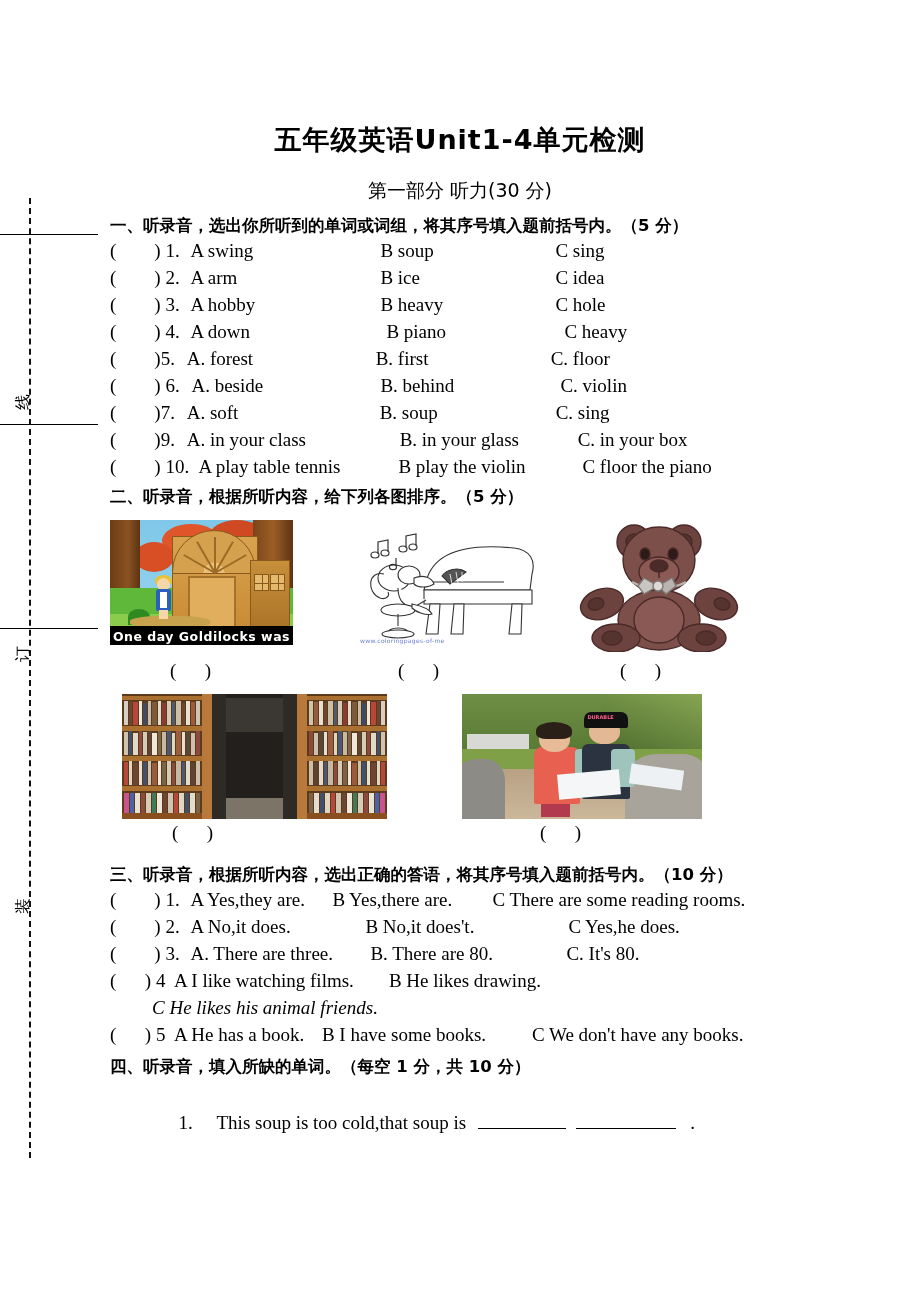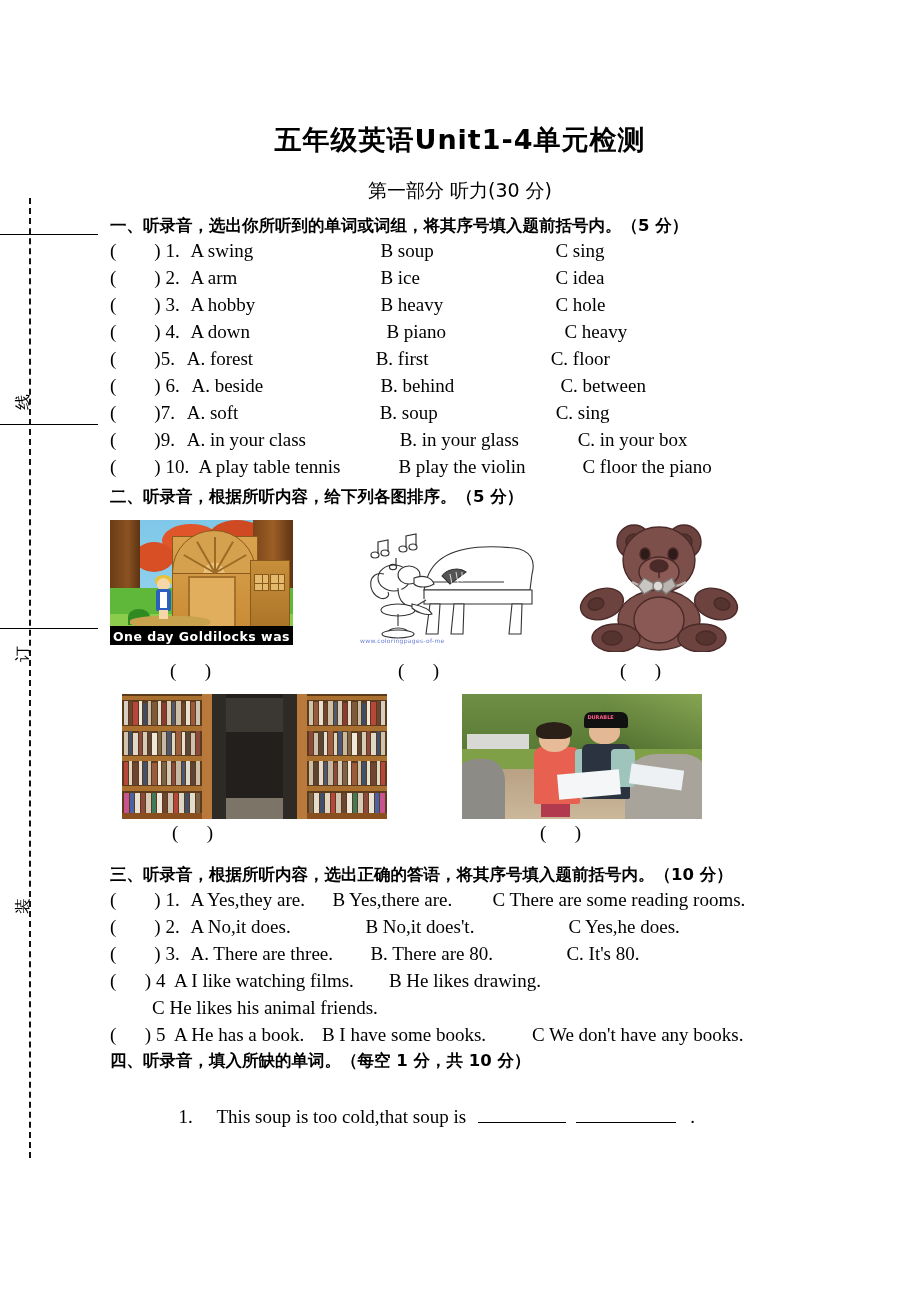--- a/index.html
+++ b/index.html
@@ -153,21 +153,21 @@
   .p5 .kidB-cap { position:absolute; left:51%; top:14%; width:18%; height:13%;
      background:#111; border-radius:7px 7px 2px 2px; }
   .p5 .kidB-cap span { position:absolute; left:3px; top:2px; color:#ff5f8a;
      font-size:5px; font-family:"DejaVu Sans", sans-serif; font-weight:700; }
   .p5 .paper { position:absolute; left:40%; top:62%; width:26%; height:20%;
      background:#f4f6f8; transform:rotate(-5deg); }
   .p5 .paper2 { position:absolute; left:70%; top:58%; width:22%; height:16%;
      background:#eef1f3; transform:rotate(8deg); }
 
   .blank-line { display:inline-block; border-bottom:1px solid #000; height:14px; }
-  .indent-1 { padding-left:42px; }
+  .indent-1 { padding-left:42px;font-style:italic; }
 </style>
 </head>
 <body>
 
 <div class="page">
 
   <div class="binding">
     <div class="dashline"></div>
     <div class="bind-v3"></div>
     <div class="bind-char" style="top:196px;">线</div>
@@ -183,21 +183,21 @@
     <div class="part-title">第一部分    听力(30 分)</div>
 
     <div class="sec-head">一、听录音，选出你所听到的单词或词组，将其序号填入题前括号内。（5 分）</div>
 
     <div>
       <div class="qline"><span>(        ) </span><span class="col-a" style="width:25px">1.</span><span class="col-a" style="width:190px">A swing</span><span class="col-a" style="width:175px">B soup</span><span>C sing</span></div>
       <div class="qline"><span>(        ) </span><span class="col-a" style="width:25px">2.</span><span class="col-a" style="width:190px">A arm</span><span class="col-a" style="width:175px">B ice</span><span>C idea</span></div>
       <div class="qline"><span>(        ) </span><span class="col-a" style="width:25px">3.</span><span class="col-a" style="width:190px">A hobby</span><span class="col-a" style="width:175px">B heavy</span><span>C hole</span></div>
       <div class="qline"><span>(        ) </span><span class="col-a" style="width:25px">4.</span><span class="col-a" style="width:196px">A down</span><span class="col-a" style="width:178px">B piano</span><span>C heavy</span></div>
       <div class="qline"><span>(        )</span><span class="col-a" style="width:26px">5.</span><span class="col-a" style="width:189px">A. forest</span><span class="col-a" style="width:175px">B. first</span><span>C. floor</span></div>
-      <div class="qline"><span>(        ) </span><span class="col-a" style="width:26px">6.</span><span class="col-a" style="width:189px">A. beside</span><span class="col-a" style="width:180px">B. behind</span><span>C. between</span></div>
+      <div class="qline"><span>(        ) </span><span class="col-a" style="width:26px">6.</span><span class="col-a" style="width:189px">A. beside</span><span class="col-a" style="width:180px">B. behind</span><span>C. violin</span></div>
       <div class="qline"><span>(        )</span><span class="col-a" style="width:26px">7.</span><span class="col-a" style="width:193px">A. soft</span><span class="col-a" style="width:176px">B. soup</span><span>C. sing</span></div>
       <div class="qline"><span>(        )</span><span class="col-a" style="width:26px">9.</span><span class="col-a" style="width:213px">A. in your class</span><span class="col-a" style="width:178px">B. in your glass</span><span>C. in your box</span></div>
       <div class="qline"><span>(        ) </span><span class="col-a" style="width:33px">10.</span><span class="col-a" style="width:200px">A play table tennis</span><span class="col-a" style="width:184px">B play the violin</span><span>C floor the piano</span></div>
     </div>
 
     <div class="sec-head s2">二、听录音，根据所听内容，给下列各图排序。（5 分）</div>
 
     <div class="pic-row" style="height:140px;margin-top:12px;">
 
       <div class="pic p1">
@@ -498,20 +498,20 @@
 
     <div>
       <div class="qline"><span>(        ) </span><span class="col-a" style="width:25px">1.</span><span class="col-a" style="width:142px">A Yes,they are.</span><span class="col-a" style="width:160px">B Yes,there are.</span><span>C There are some reading rooms.</span></div>
       <div class="qline"><span>(        ) </span><span class="col-a" style="width:25px">2.</span><span class="col-a" style="width:175px">A No,it does.</span><span class="col-a" style="width:203px">B No,it does't.</span><span>C Yes,he does.</span></div>
       <div class="qline"><span>(        ) </span><span class="col-a" style="width:25px">3.</span><span class="col-a" style="width:180px">A. There are three.</span><span class="col-a" style="width:196px">B. There are 80.</span><span>C. It's 80.</span></div>
       <div class="qline"><span>(      ) </span><span class="col-a" style="width:18px">4</span><span class="col-a" style="width:215px">A I like watching films.</span><span>B He likes drawing.</span></div>
       <div class="qline indent-1"><span>C He likes his animal friends.</span></div>
       <div class="qline"><span>(      ) </span><span class="col-a" style="width:18px">5</span><span class="col-a" style="width:148px">A He has a book.</span><span class="col-a" style="width:210px">B I have some books.</span><span>C We don't have any books.</span></div>
     </div>
 
-    <div class="sec-head" style="margin-top:2px;">四、听录音，填入所缺的单词。（每空 1 分，共 10 分）</div>
+    <div class="sec-head" style="margin-top:8px;">四、听录音，填入所缺的单词。（每空 1 分，共 10 分）</div>
 
     <div class="qline" style="padding-left:40px;margin-top:4px;">
       <span class="col-a" style="width:38px">1.</span><span>This soup is too cold,that soup is</span><span class="blank-line" style="width:88px;margin:0 10px 0 12px;"></span><span class="blank-line" style="width:100px;margin-right:14px;"></span><span>.</span>
     </div>
 
   </div>
 </div>
 
 </body></html>

